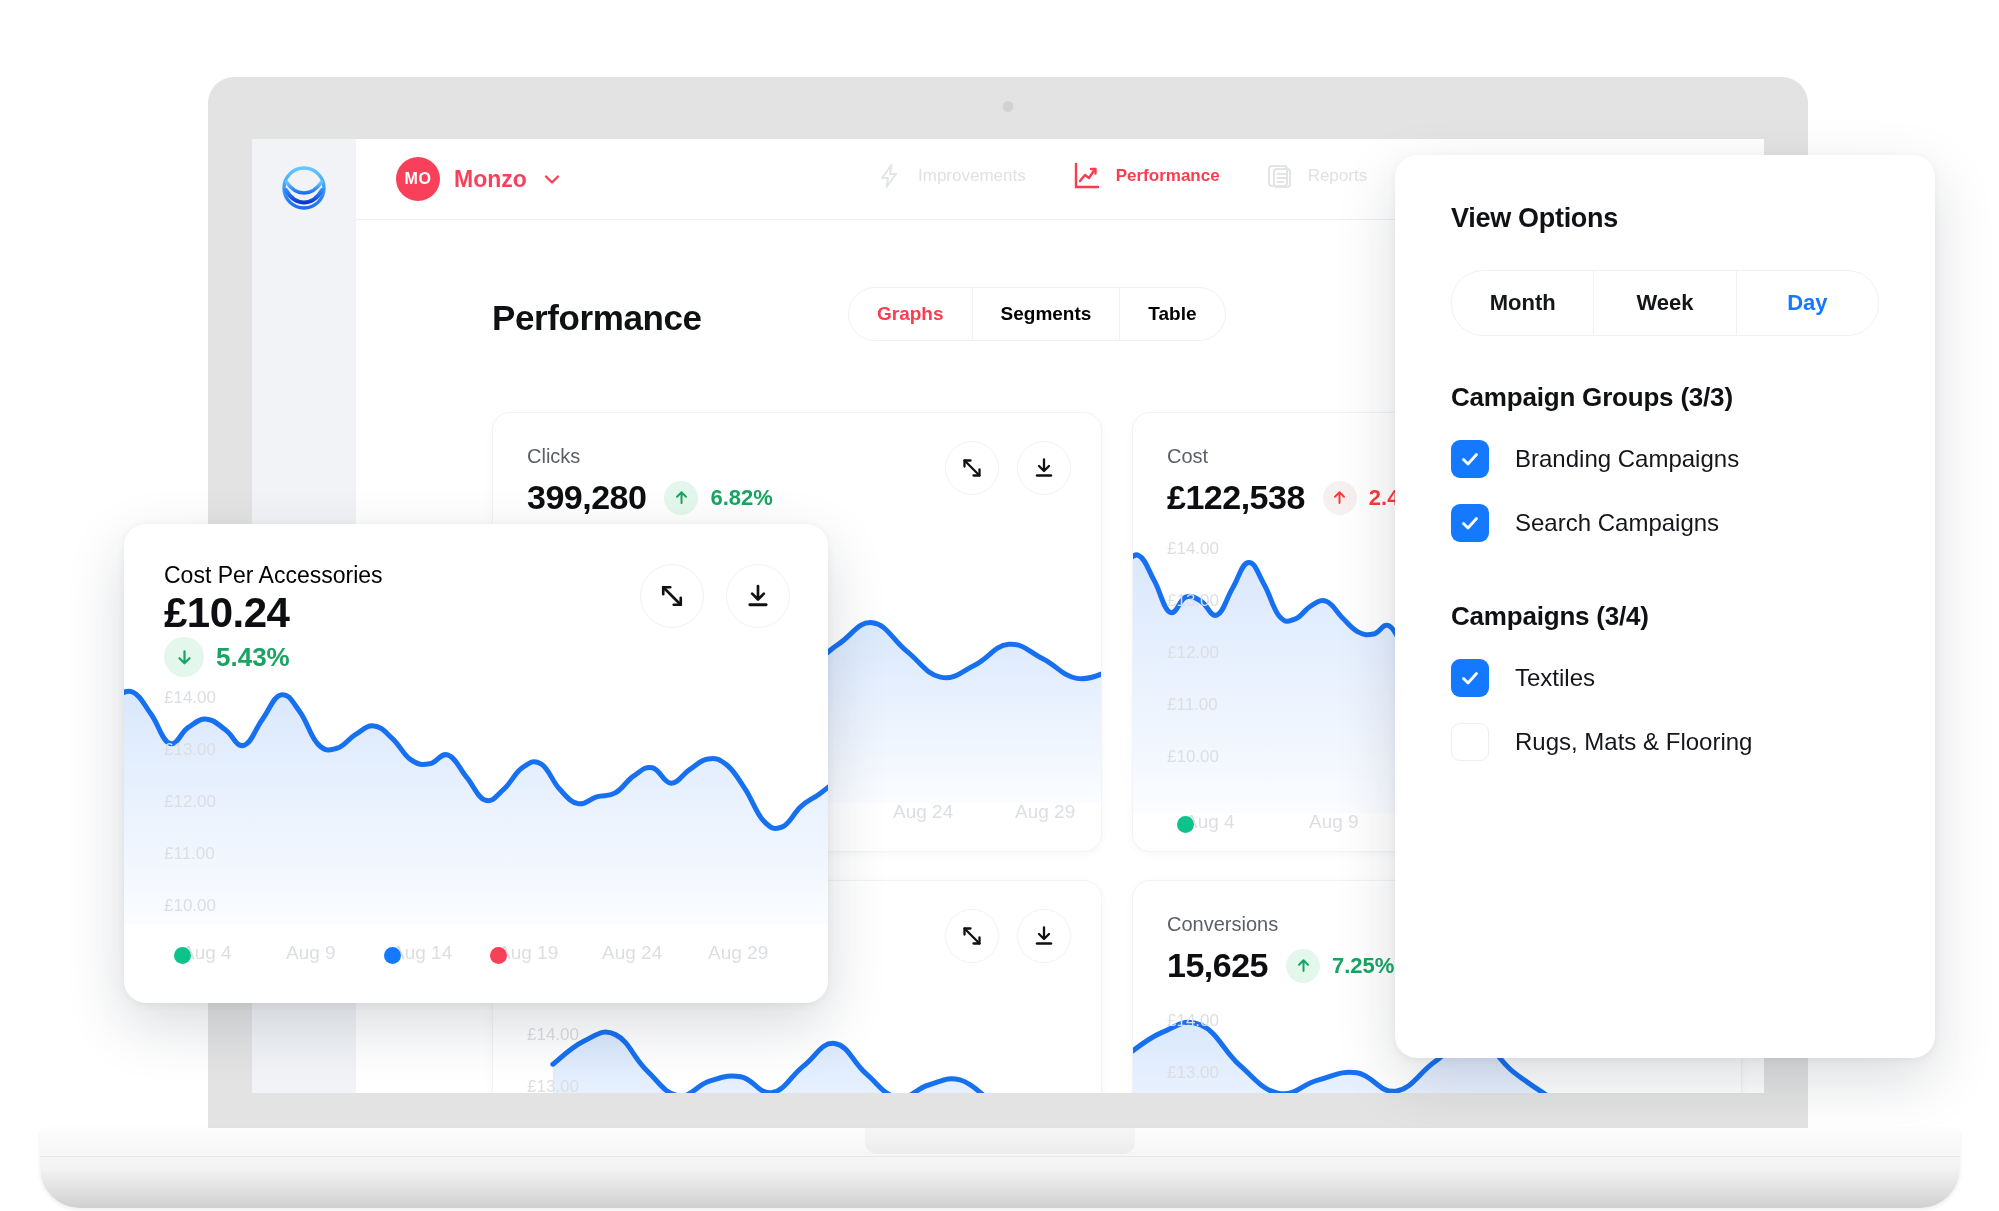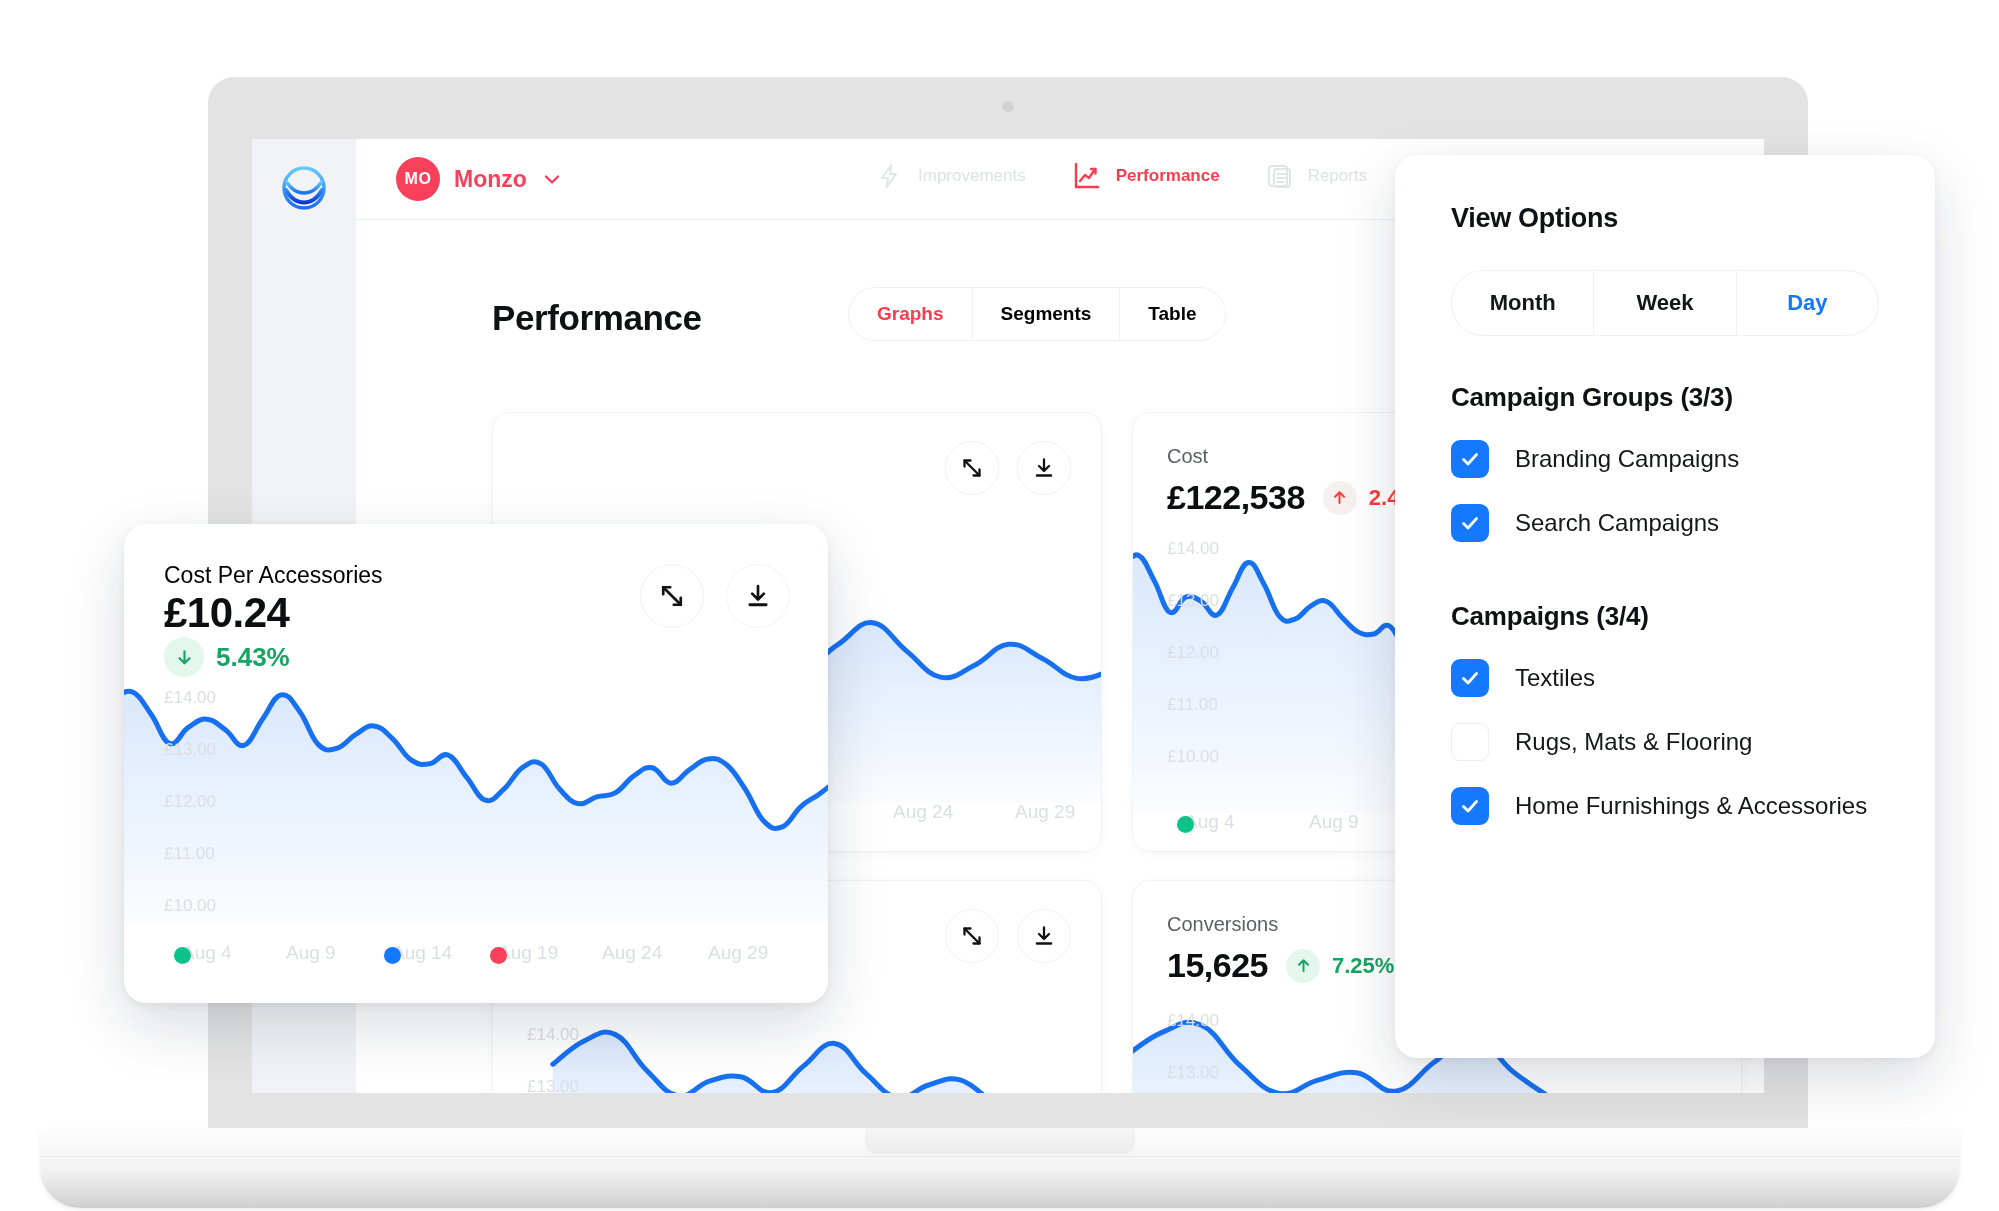--- a/index.html
+++ b/index.html
@@ -253,20 +253,34 @@
 
       <div class="page-title">Performance</div>
 
       <div class="seg-toggle">
         <div class="seg active">Graphs</div>
         <div class="seg">Segments</div>
         <div class="seg">Table</div>
       </div>
 
       <div class="card" style="left:136px; top:192px; width:610px; height:440px;">
+        <div style="position:absolute; left:34px; top:32px;">
+          <div class="c-label">Clicks</div>
+          <div class="c-row">
+            <span class="c-value">399,280</span>
+            <span class="delta up-good">
+              <span class="pill">
+                <svg width="17" height="17" viewBox="0 0 17 17">
+                    <path d="M8.5 14V3.5M4 7.8 8.5 3.3 13 7.8" fill="none" stroke="#19a463" stroke-width="2" stroke-linecap="round" stroke-linejoin="round"></path>
+                  </svg>
+              </span>
+              <span>6.82%</span>
+            </span>
+          </div>
+        </div>
         <div class="card-actions" style="right:30px; top:28px;">
           <div class="iconbtn">
             <svg width="24" height="24" viewBox="0 0 24 24">
               <path d="M10.5 4.5h-6v6M13.5 19.5h6v-6" fill="none" stroke="#111" stroke-width="2.3" stroke-linecap="round" stroke-linejoin="round"></path>
               <path d="M4.5 4.5 19.5 19.5" fill="none" stroke="#111" stroke-width="2.3" stroke-linecap="round"></path>
             </svg>
           </div>
           <div class="iconbtn">
             <svg width="24" height="24" viewBox="0 0 24 24">
               <path d="M12 3.5v11M7 10l5 5 5-5" fill="none" stroke="#111" stroke-width="2.3" stroke-linecap="round" stroke-linejoin="round"></path>
@@ -505,28 +519,20 @@
           <svg width="22" height="22" viewBox="0 0 22 22">
               <path d="M4.5 11.5 9 16 17.5 6.5" fill="none" stroke="#fff" stroke-width="2.8" stroke-linecap="round" stroke-linejoin="round"></path>
             </svg>
         </span>
         <span class="vo-item-label">Textiles</span>
       </div>
       <div class="vo-item">
         <span class="cb off"></span>
         <span class="vo-item-label">Rugs, Mats &amp; Flooring</span>
       </div>
-      <div class="vo-item">
-        <span class="cb">
-          <svg width="22" height="22" viewBox="0 0 22 22">
-              <path d="M4.5 11.5 9 16 17.5 6.5" fill="none" stroke="#fff" stroke-width="2.8" stroke-linecap="round" stroke-linejoin="round"></path>
-            </svg>
-        </span>
-        <span class="vo-item-label">Home Furnishings &amp; Accessories</span>
-      </div>
     </div>
   </div>
 
   <div class="laptop-base">
     <div class="laptop-notch"></div>
   </div>
 
 </div>
 
 </body></html>

